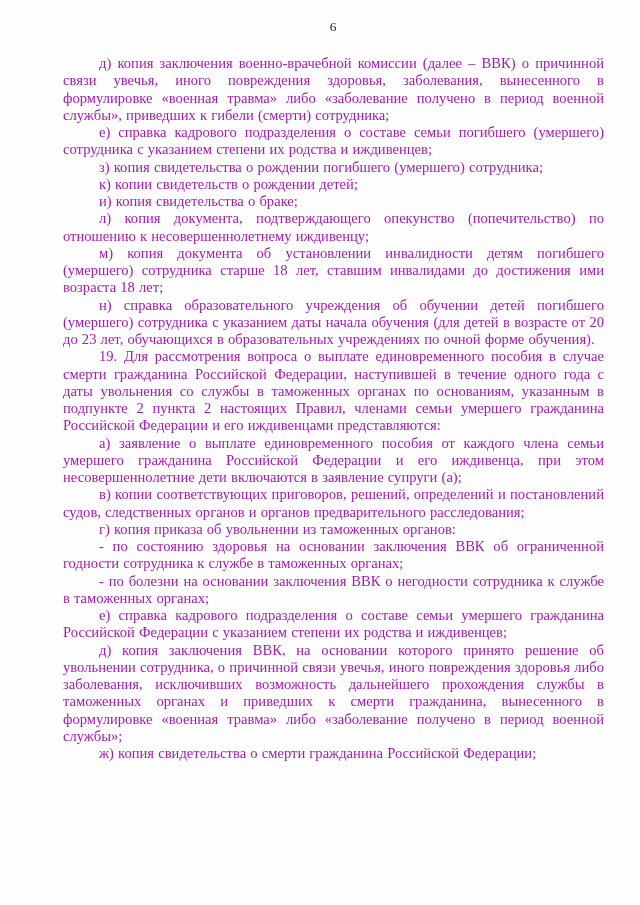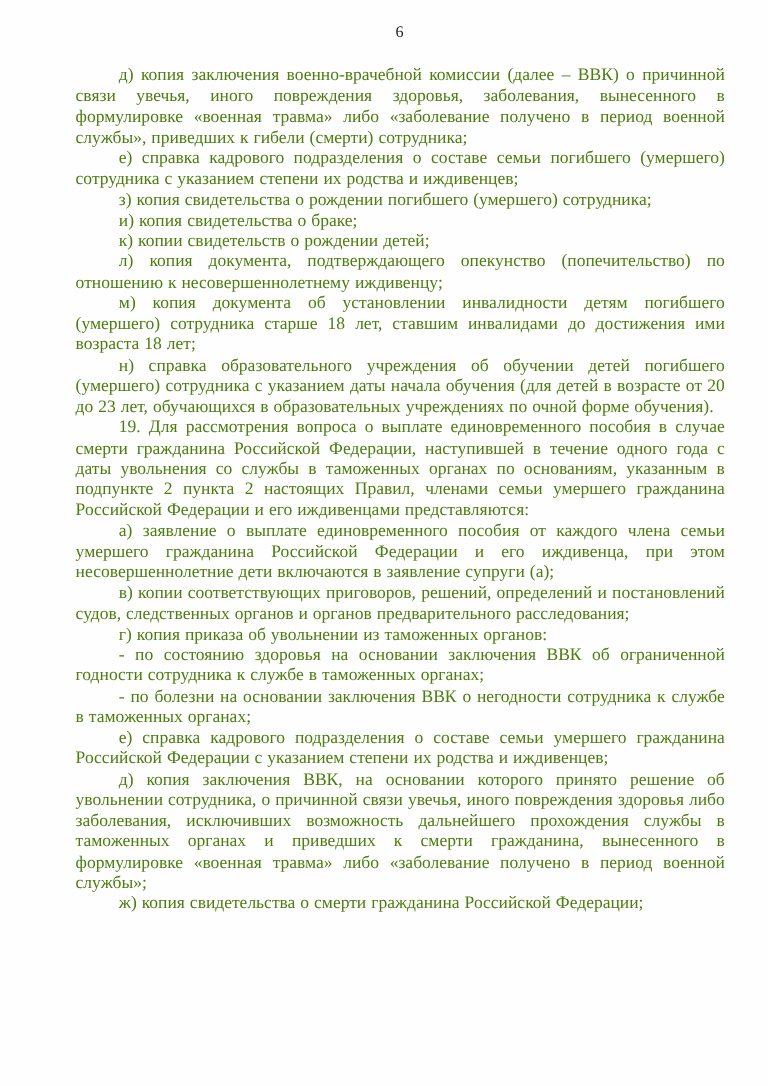--- a/index.html
+++ b/index.html
@@ -35,42 +35,42 @@
     color: #222;
   }
   .doc-body {
     position: absolute;
     left: 63px;
     top: 55px;
     width: 541px;
     font-size: 14.6px;
     line-height: 17.25px;
     text-align: justify;
-    color: #4d7c0f;
+    color: #a21caf;
   }
   .doc-body p {
     margin: 0;
     padding: 0;
     text-indent: 36px;
     word-spacing: 0.5px;
   }
 </style>
 </head>
 <body>
 
 <div class="page">
 
   <div class="page-number">6</div>
 
   <div class="doc-body">
     <p>д) копия заключения военно-врачебной комиссии (далее – ВВК) о причинной связи увечья, иного повреждения здоровья, заболевания, вынесенного в формулировке «военная травма» либо «заболевание получено в период военной службы», приведших к гибели (смерти) сотрудника;</p>
     <p>е) справка кадрового подразделения о составе семьи погибшего (умершего) сотрудника с указанием степени их родства и иждивенцев;</p>
     <p>з) копия свидетельства о рождении погибшего (умершего) сотрудника;</p>
+    <p>к) копии свидетельств о рождении детей;</p>
     <p>и) копия свидетельства о браке;</p>
-    <p>к) копии свидетельств о рождении детей;</p>
     <p>л) копия документа, подтверждающего опекунство (попечительство) по отношению к несовершеннолетнему иждивенцу;</p>
     <p>м) копия документа об установлении инвалидности детям погибшего (умершего) сотрудника старше 18 лет, ставшим инвалидами до достижения ими возраста 18 лет;</p>
     <p>н) справка образовательного учреждения об обучении детей погибшего (умершего) сотрудника с указанием даты начала обучения (для детей в возрасте от 20 до 23 лет, обучающихся в образовательных учреждениях по очной форме обучения).</p>
     <p>19. Для рассмотрения вопроса о выплате единовременного пособия в случае смерти гражданина Российской Федерации, наступившей в течение одного года с даты увольнения со службы в таможенных органах по основаниям, указанным в подпункте 2 пункта 2 настоящих Правил, членами семьи умершего гражданина Российской Федерации и его иждивенцами представляются:</p>
     <p>а) заявление о выплате единовременного пособия от каждого члена семьи умершего гражданина Российской Федерации и его иждивенца, при этом несовершеннолетние дети включаются в заявление супруги (а);</p>
     <p>в) копии соответствующих приговоров, решений, определений и постановлений судов, следственных органов и органов предварительного расследования;</p>
     <p>г) копия приказа об увольнении из таможенных органов:</p>
     <p>- по состоянию здоровья на основании заключения ВВК об ограниченной годности сотрудника  к службе в таможенных органах;</p>
     <p>- по болезни на основании заключения ВВК о негодности сотрудника к службе в таможенных органах;</p>
     <p>е) справка кадрового подразделения о составе семьи умершего гражданина Российской Федерации с указанием степени их родства и иждивенцев;</p>

